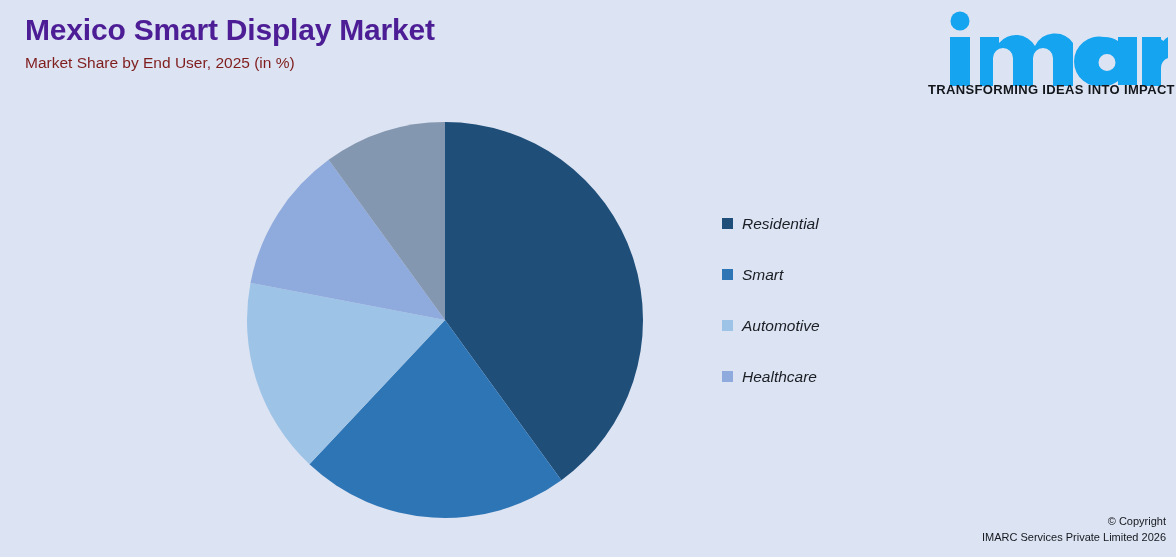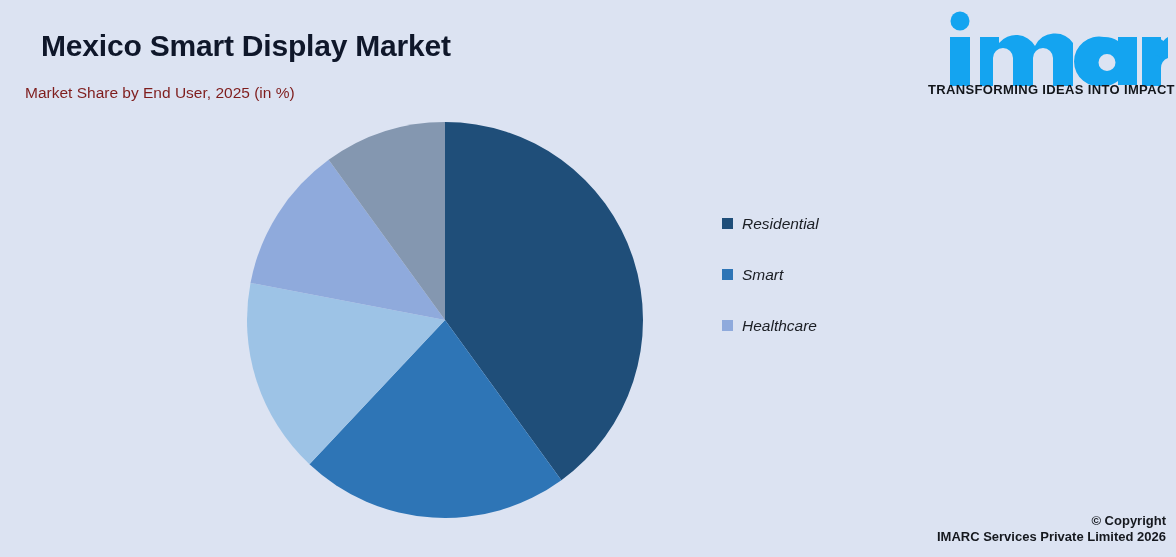--- a/index.html
+++ b/index.html
@@ -28,22 +28,22 @@
     position: absolute;
     left: 25px;
     top: 10px;
     width: 800px;
   }
   .chart-title {
     font-size: 30px;
     font-weight: 700;
     letter-spacing: -0.2px;
     line-height: 40px;
-    margin: 16px;
-    color: #0f172a;
+    margin: 0;
+    color: #4c1d95;
     white-space: nowrap;
   }
   .chart-subtitle {
     font-size: 15.5px;
     font-weight: 400;
     line-height: 22px;
     margin: 2px 0 0 0;
     color: #7f1d1d;
     white-space: nowrap;
   }
@@ -116,22 +116,22 @@
 
   
   .footer {
     position: absolute;
     right: 10px;
     bottom: 12px;
     text-align: right;
   }
   .footer-line {
     display: block;
-    font-size: 13px;
-    font-weight: 700;
+    font-size: 11px;
+    font-weight: 400;
     line-height: 16px;
     color: #15181e;
     white-space: nowrap;
   }
 </style>
 </head>
 <body>
 
 <div class="canvas">
 
@@ -169,20 +169,24 @@
     <div class="legend-item">
       <span class="legend-swatch" style="background: rgb(31, 78, 121);"></span>
       <span class="legend-label">Residential</span>
     </div>
 
     <div class="legend-item">
       <span class="legend-swatch" style="background: rgb(46, 117, 182);"></span>
       <span class="legend-label">Smart</span>
     </div>
 
+    <div class="legend-item">
+      <span class="legend-swatch" style="background: rgb(157, 195, 230);"></span>
+      <span class="legend-label">Automotive</span>
+    </div>
 
     <div class="legend-item">
       <span class="legend-swatch" style="background: rgb(143, 170, 220);"></span>
       <span class="legend-label">Healthcare</span>
     </div>
 
 
   </div>
 
   <div class="footer">

